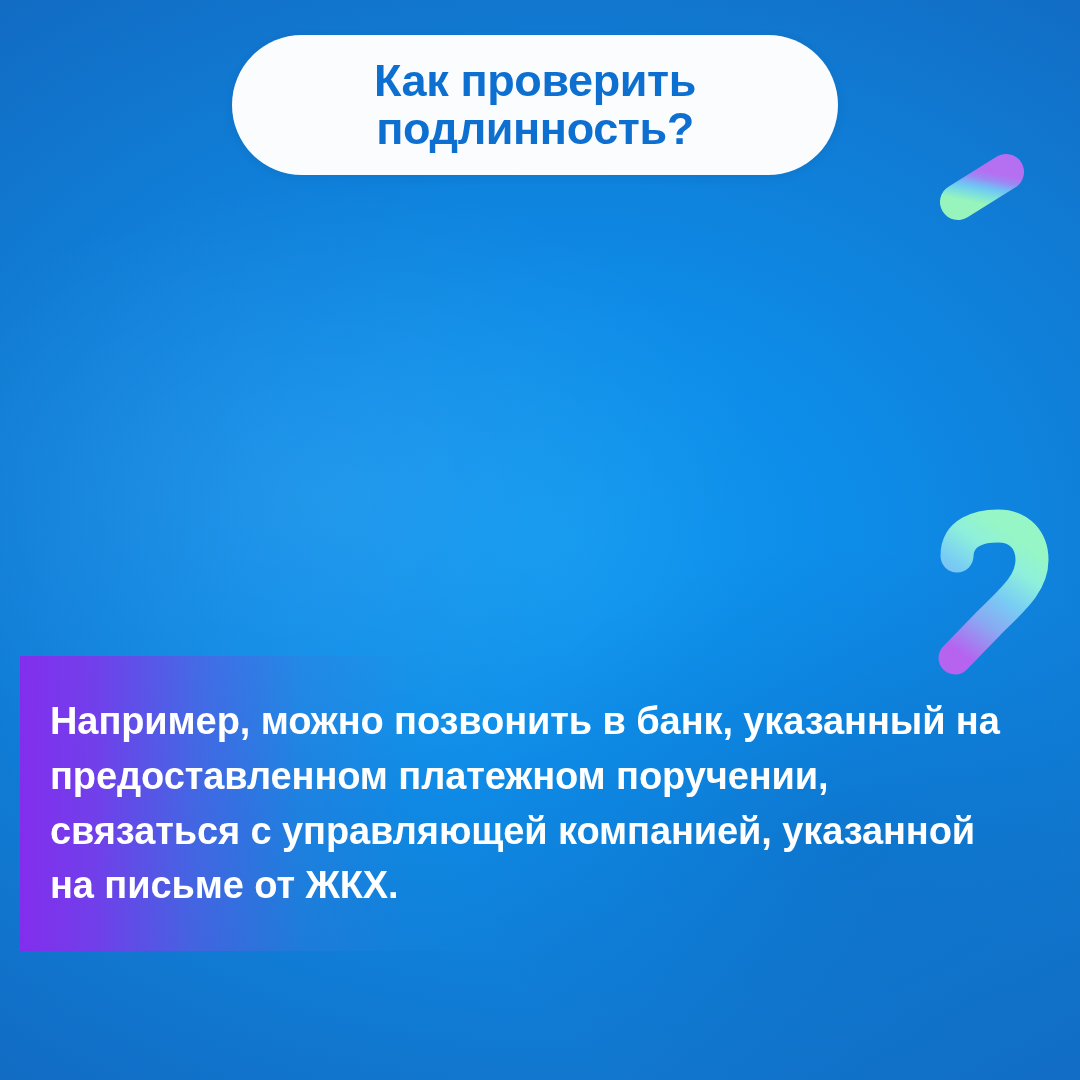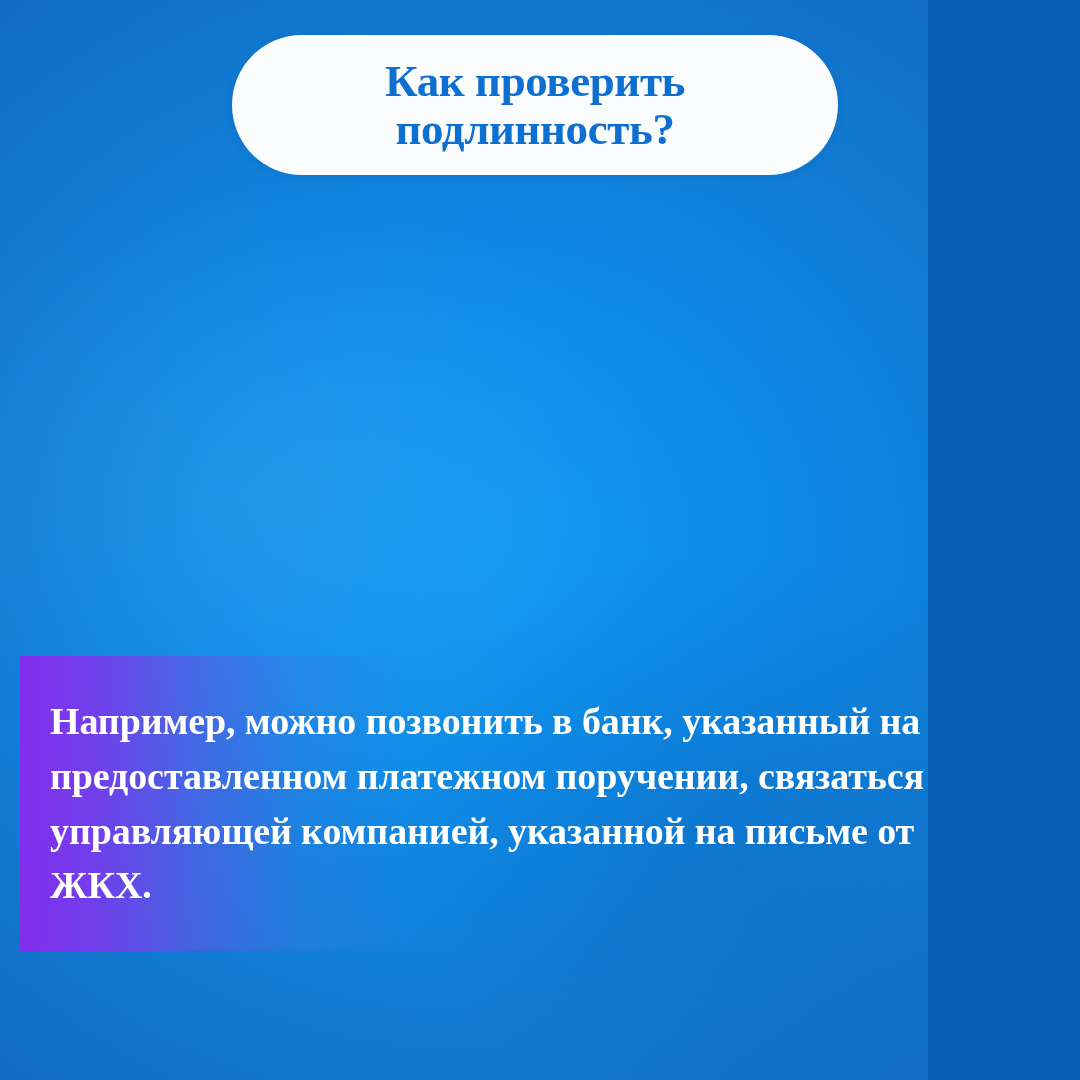--- a/index.html
+++ b/index.html
@@ -3,24 +3,24 @@
 <meta charset="utf-8">
 <style>
   html, body {
     margin: 0;
     padding: 0;
     background: #0b5fb5;
   }
 
   #poster {
     position: relative;
-    width: 928px;
+    width: 1080px;
     height: 1080px;
     overflow: hidden;
-    font-family: Liberation Serif, serif;
+    font-family: Liberation Sans, sans-serif;
     background-color: #1168c2;
     background-image:
       radial-gradient(125% 95% at 52% 50%, #0e98f0 0%, #0d8ce8 22%, #1177cf 52%, #1264bd 76%, #0f57ad 100%);
   }
 
   
   .sheen {
     position: absolute;
     inset: 0;
     background:

